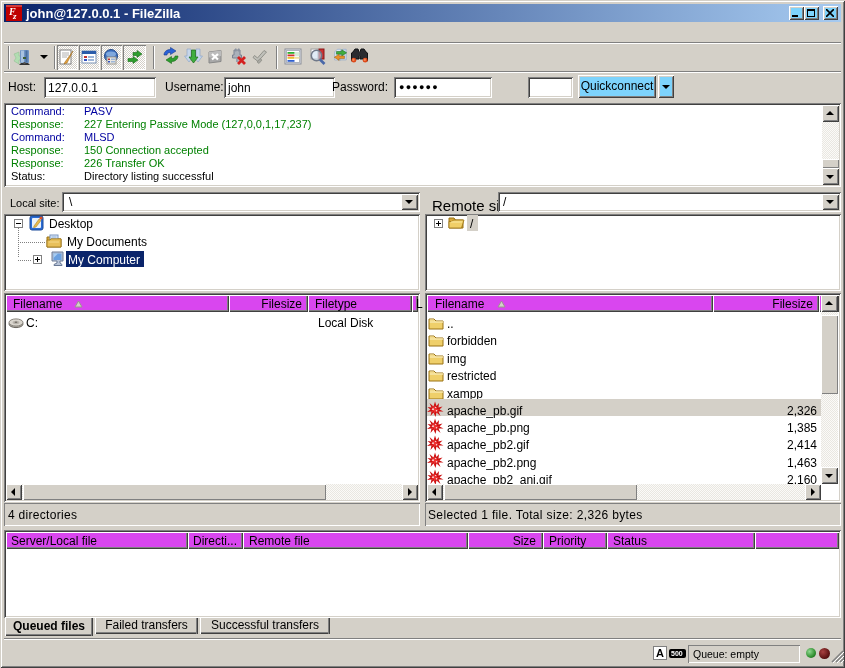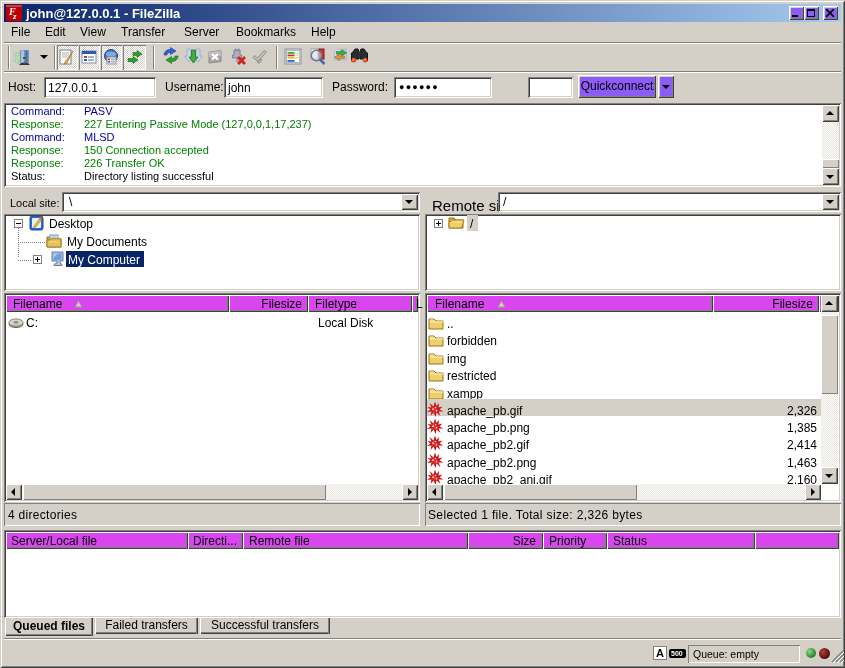--- a/index.html
+++ b/index.html
@@ -2,21 +2,21 @@
 <html><head>
 <meta charset="utf-8">
 <style>
 * { margin:0; padding:0; box-sizing:border-box; }
 html,body { width:845px; height:668px; overflow:hidden; }
 body { font-family:"Liberation Sans", sans-serif; font-size:12px; color:#000; }
 #win { position:absolute; left:0; top:0; width:845px; height:668px; background:#d4d0c8;
   box-shadow: inset 1px 1px 0 #d4d0c8, inset -1px -1px 0 #404040, inset 2px 2px 0 #ffffff, inset -2px -2px 0 #808080; }
 .abs { position:absolute; }
 .sunken2w { background:#fff; box-shadow: inset 1px 1px 0 #808080, inset -1px -1px 0 #ffffff, inset 2px 2px 0 #404040, inset -2px -2px 0 #d4d0c8; }
-.raised2 { background:#8b5cf6; box-shadow: inset 1px 1px 0 #ffffff, inset -1px -1px 0 #404040, inset 2px 2px 0 #d4d0c8, inset -2px -2px 0 #808080; }
+.raised2 { background:#7dd3fc; box-shadow: inset 1px 1px 0 #ffffff, inset -1px -1px 0 #404040, inset 2px 2px 0 #d4d0c8, inset -2px -2px 0 #808080; }
 .raised1 { background:#d4d0c8; box-shadow: inset 1px 1px 0 #ffffff, inset -1px -1px 0 #808080; }
 .sunken1 { box-shadow: inset 1px 1px 0 #808080, inset -1px -1px 0 #ffffff; }
 .hdr { background:#d946ef; box-shadow: inset 1px 1px 0 #ffffff, inset -1px -1px 0 #404040, inset -2px -2px 0 #808080; }
 .vsep { width:2px; background:transparent; box-shadow: inset 1px 0 0 #808080, inset -1px 0 0 #ffffff; }
 .checker { background-image: conic-gradient(#fff 25%, #d4d0c8 25% 50%, #fff 50% 75%, #d4d0c8 75%); background-size:2px 2px; }
 .dots { background-image: conic-gradient(#fbfaf8 25%, #e9e7e1 25% 50%, #fbfaf8 50% 75%, #e9e7e1 75%); background-size:2px 2px; }
 .arrbtn { background:#d4d0c8; box-shadow: inset 1px 1px 0 #ffffff, inset -1px -1px 0 #404040, inset 2px 2px 0 #d4d0c8, inset -2px -2px 0 #808080; }
 .tri-up { width:0; height:0; border-left:4px solid transparent; border-right:4px solid transparent; border-bottom:4px solid #000; }
 .tri-dn { width:0; height:0; border-left:4px solid transparent; border-right:4px solid transparent; border-top:4px solid #000; }
 .tri-lf { width:0; height:0; border-top:4px solid transparent; border-bottom:4px solid transparent; border-right:4px solid #000; }
@@ -57,29 +57,20 @@
   <div class="abs raised2" style="left:800px; top:2px; width:15px; height:14px;">
         <div class="abs" style="left:3px; top:3px; width:8px; height:8px; border:1px solid #000; border-top-width:2px;"></div>
       </div>
   <div class="abs raised2" style="left:819px; top:2px; width:15px; height:14px;">
     <svg class="abs" style="left:3px; top:3px;" width="8" height="8" viewBox="0 0 8 8">
           <path d="M0 0 L8 8 M8 0 L0 8" stroke="#000" stroke-width="1.6"></path>
         </svg>
   </div>
 </div>
 
-<div class="abs" style="left:4px; top:22px; width:837px; height:20px;">
-  <span class="abs" style="left:7px; top:3px;">File</span>
-  <span class="abs" style="left:41px; top:3px;">Edit</span>
-  <span class="abs" style="left:76px; top:3px;">View</span>
-  <span class="abs" style="left:117px; top:3px;">Transfer</span>
-  <span class="abs" style="left:180px; top:3px;">Server</span>
-  <span class="abs" style="left:232px; top:3px;">Bookmarks</span>
-  <span class="abs" style="left:307px; top:3px;">Help</span>
-</div>
 <div class="abs" style="left:4px; top:42px; width:837px; height:2px; box-shadow: inset 0 1px 0 #808080, inset 0 -1px 0 #ffffff;"></div>
 
 <div class="abs" id="toolbar" style="left:4px; top:44px; width:837px; height:27px;">
   <div class="abs vsep" style="left:4px; top:2px; height:23px;"></div>
 
   <svg class="abs" style="left:8px; top:4px;" width="20" height="20" viewBox="0 0 20 20">
     <path d="M2 6 L7 4 L7 8 L10 8 L10 12 L7 12 L7 16 L2 13 L4 10 Z" fill="#b2ddb2" stroke="#8cba8c" stroke-width="0.5"></path>
     <rect x="8" y="2" width="9" height="13" rx="1" fill="#6f94c4"></rect>
     <rect x="9" y="2.5" width="3" height="12" fill="#a8c2e0"></rect>
     <rect x="13.5" y="2.5" width="2" height="12" fill="#4a6ea0"></rect>
@@ -194,21 +185,21 @@
   </svg>
 </div>
 <div class="abs" style="left:4px; top:71px; width:837px; height:2px; box-shadow: inset 0 1px 0 #808080, inset 0 -1px 0 #ffffff;"></div>
 
 <div class="abs" id="quickbar" style="left:4px; top:73px; width:837px; height:29px;">
   <span class="abs" style="left:4px; top:7px;">Host:</span>
   <div class="abs sunken2w" style="left:40px; top:4px; width:112px; height:21px;">
         <span class="abs" style="left:4px; top:4px;">127.0.0.1</span>
       </div>
   <span class="abs" style="left:161px; top:7px;">Username:</span>
-  <div class="abs sunken2w" style="left:220px; top:4px; width:99px; height:21px;">
+  <div class="abs sunken2w" style="left:220px; top:4px; width:111px; height:21px;">
         <span class="abs" style="left:4px; top:4px;">john</span>
       </div>
   <span class="abs" style="left:328px; top:7px;">Password:</span>
   <div class="abs sunken2w" style="left:390px; top:4px; width:98px; height:21px;">
         <span class="abs" style="left:5px; top:5px; font-size:9px; letter-spacing:1.2px;">●●●●●●</span>
       </div>
   <span class="abs" style="left:492px; top:7px;margin-top:37px;">Port:</span>
   <div class="abs sunken2w" style="left:524px; top:4px; width:45px; height:21px;"></div>
   <div class="abs raised2" style="left:574px; top:2px; width:78px; height:23px; text-align:center; line-height:23px;">Quickconnect</div>
   <div class="abs raised2" style="left:654px; top:2px; width:16px; height:23px;">

